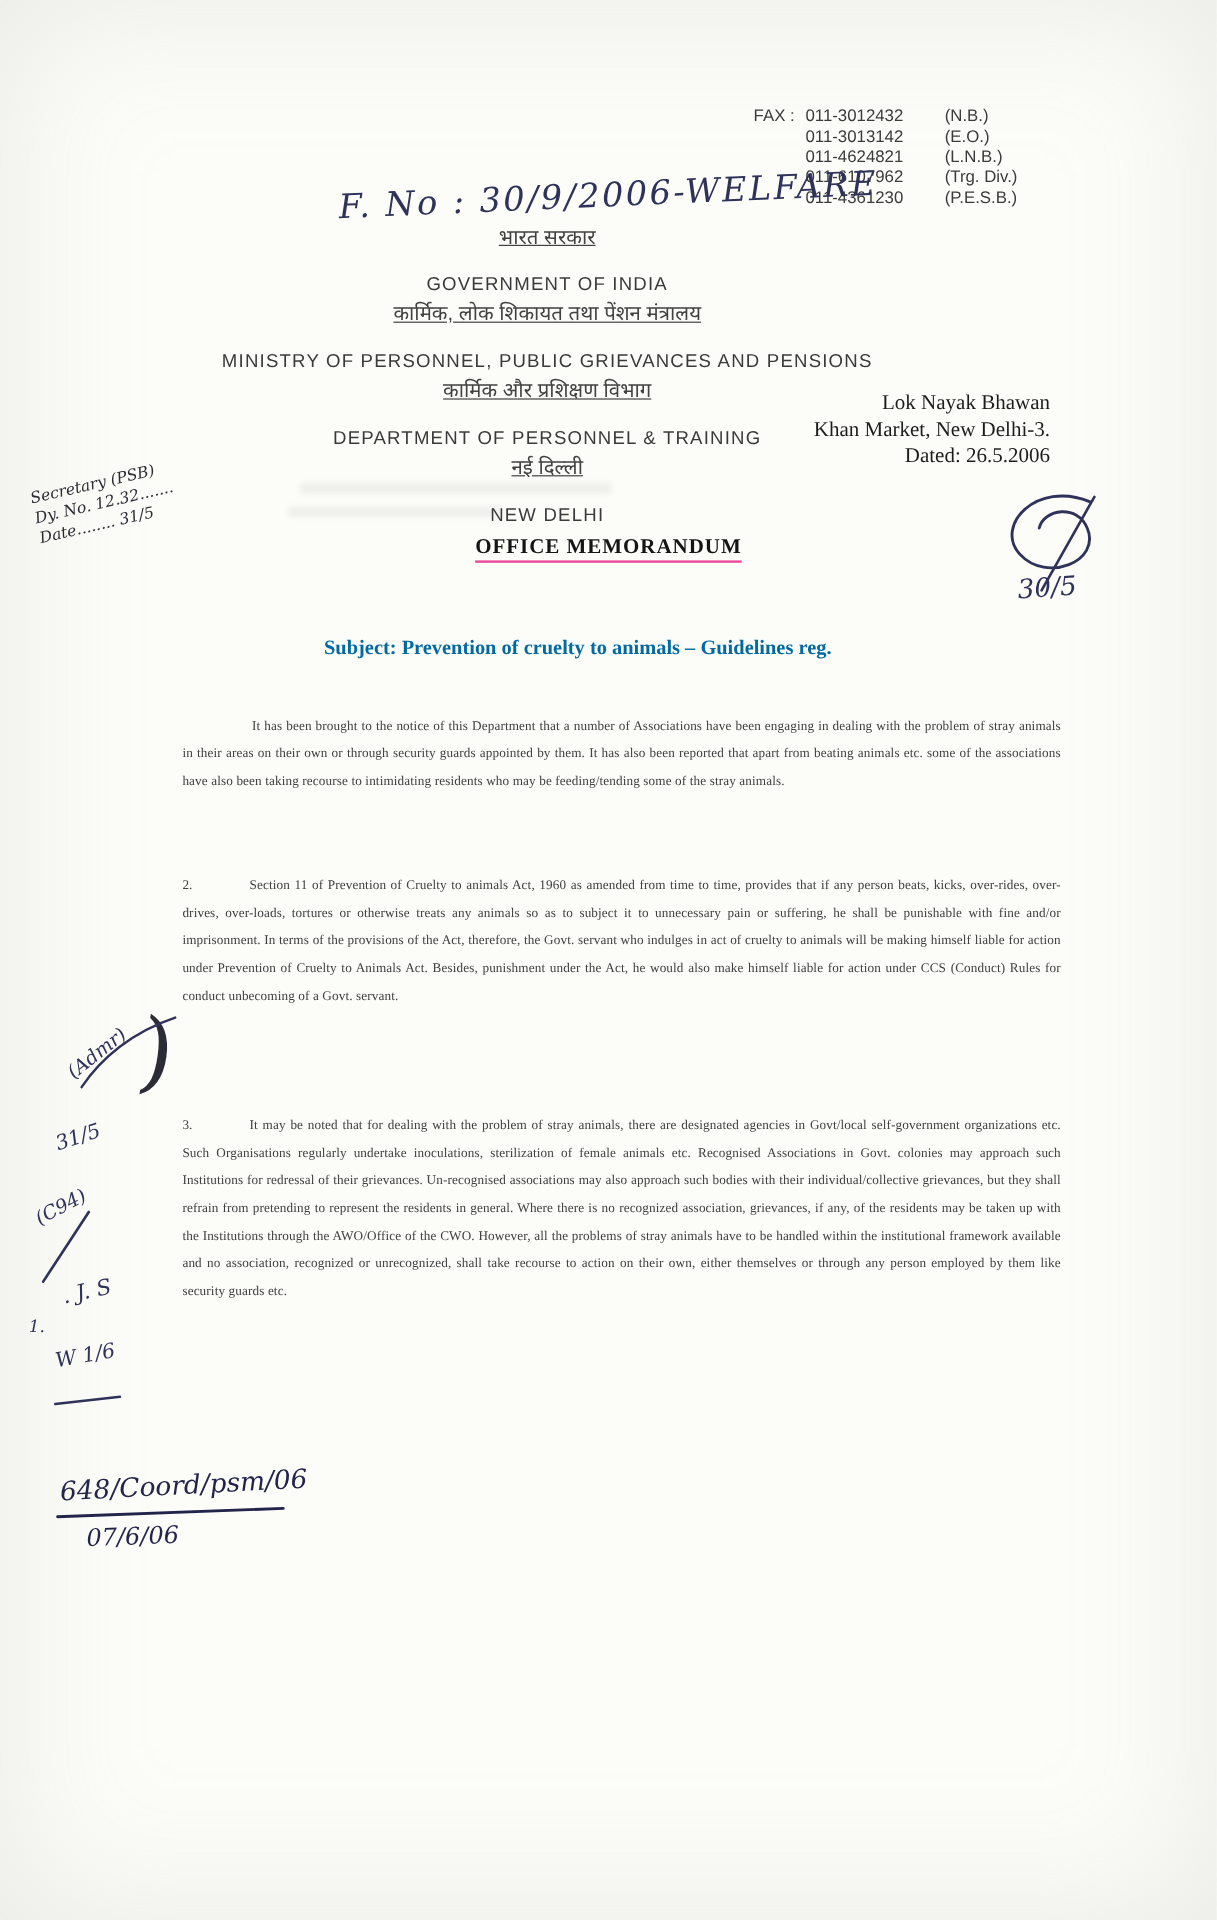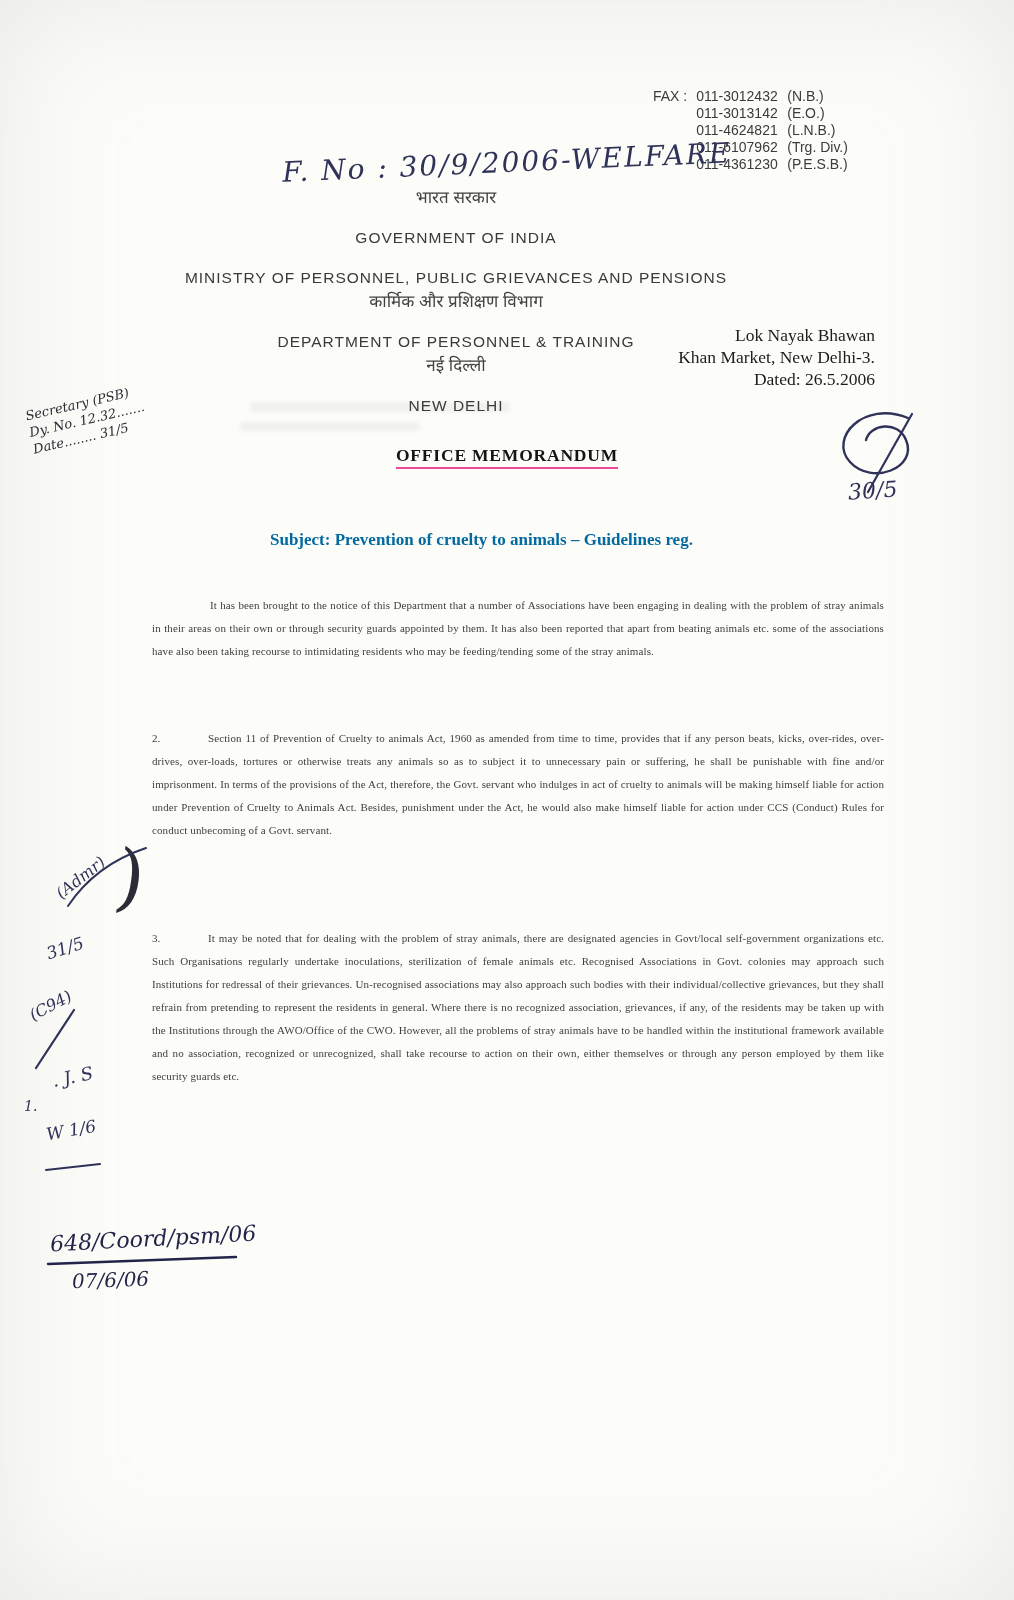--- a/index.html
+++ b/index.html
@@ -10,39 +10,39 @@
     position:relative; width:1014px; height:1600px;
     background:#fcfcf9;
     box-shadow: inset 0 0 120px rgba(180,180,170,0.25);
     overflow:hidden;
   }
 
   
   .fax-block {
     position:absolute; left:628px; top:88px;
     font-family:"Liberation Sans", sans-serif;
-    font-size:14px; color:#3b3b3b; display:flex; gap:9px;margin-left:25px;
+    font-size:14px; color:#3b3b3b; display:flex; gap:9px;
   }
   .fax-label { line-height:17px; }
-  .fax-lines .fax-line { line-height:17px; display:flex; gap:1px; white-space:nowrap; }
+  .fax-lines .fax-line { line-height:17px; display:flex; gap:26px; white-space:nowrap; }
   .fax-num { min-width:90px; }
 
   
   .hw {
     font-family:"DejaVu Serif", serif; font-style:italic;
     color:#2f3259; position:absolute; white-space:nowrap;
   }
   .file-no { left:282px; top:146px; font-size:28px; letter-spacing:2px; transform:rotate(-2.5deg); }
 
   
   .letterhead {
     position:absolute; left:0; top:186px; width:912px; text-align:center;
     font-family:"Liberation Sans", sans-serif; color:#3a3a3a;
   }
-  .lh-hi { font-size:17px; line-height:24px; color:#424242; }
+  .lh-hi { font-size:17px; line-height:24px; color:#424242;text-decoration:underline; }
   .lh-en { font-size:15.5px; line-height:24px; letter-spacing:1px;margin-top:16px; }
 
   
   .addr {
     position:absolute; top:324px; right:139px; text-align:right;
     font-size:17.5px; line-height:22px; color:#1d1d1d;
   }
 
   
   .stamp {
@@ -129,20 +129,21 @@
         <span class="fax-dept">(P.E.S.B.)</span>
       </div>
     </div>
   </div>
 
   <div class="hw file-no">F. No : 30/9/2006-WELFARE</div>
 
   <div class="letterhead">
     <div class="lh-hi">भारत सरकार</div>
     <div class="lh-en">GOVERNMENT OF INDIA</div>
+    <div class="lh-hi">कार्मिक, लोक शिकायत तथा पेंशन मंत्रालय</div>
     <div class="lh-en">MINISTRY OF PERSONNEL, PUBLIC GRIEVANCES AND PENSIONS</div>
     <div class="lh-hi">कार्मिक और प्रशिक्षण विभाग</div>
     <div class="lh-en">DEPARTMENT OF PERSONNEL &amp; TRAINING</div>
     <div class="lh-hi">नई दिल्ली</div>
     <div class="lh-en">NEW DELHI</div>
   </div>
 
   <div class="addr">
     <div>Lok Nayak Bhawan</div>
     <div>Khan Market, New Delhi-3.</div>

